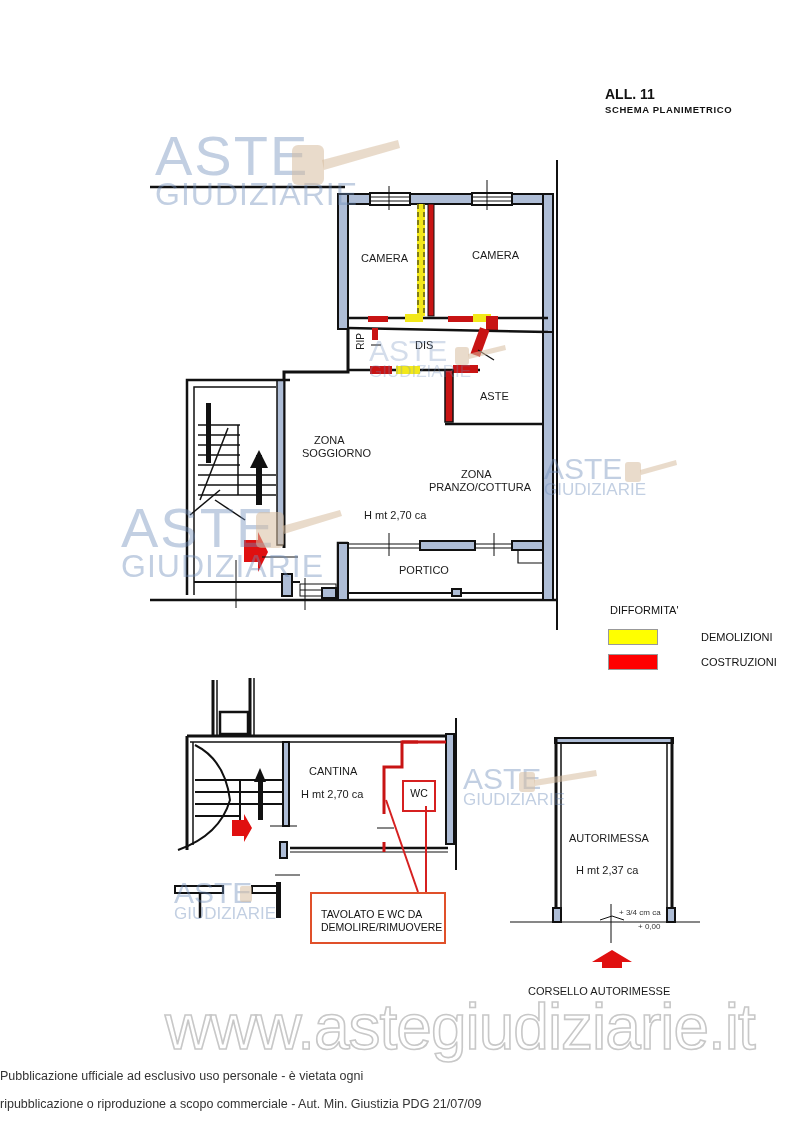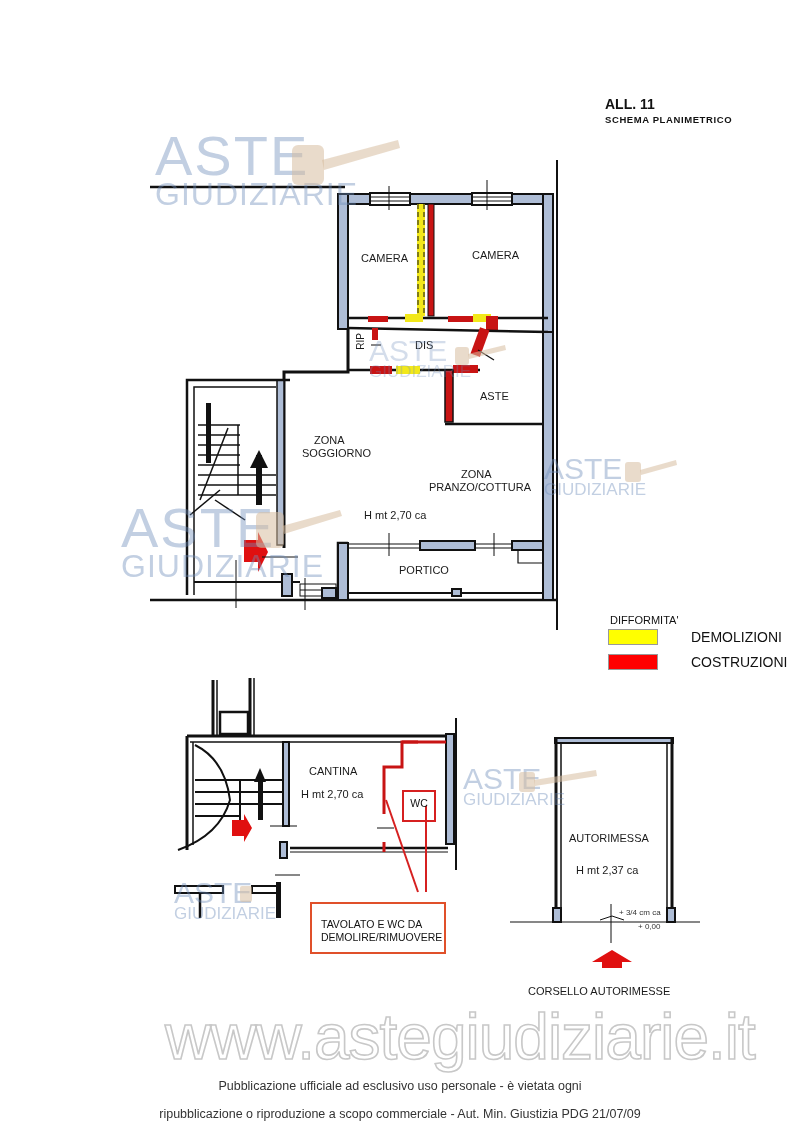--- a/index.html
+++ b/index.html
@@ -1,33 +1,33 @@
 <!DOCTYPE html>
 <html><head>
 <meta charset="utf-8">
 <style>
   html, body { margin: 0; padding: 0; background: #ffffff; }
   body { width: 800px; height: 1131px; position: relative; overflow: hidden; font-family: "Liberation Sans", sans-serif; color: #111; }
-  .abs { position: absolute; margin-top: 10px; }
+  .abs { position: absolute; }
   .hdr-title { left: 605px; top: 86px; font-size: 14px; font-weight: bold; }
   .hdr-sub { left: 605px; top: 104px; font-size: 9.5px; font-weight: bold; letter-spacing: 0.6px; text-align: right; }
   svg.plan { position: absolute; left: 0; top: 0; }
   .lbl { position: absolute; font-size: 11px; text-align: center; white-space: nowrap; color: #1a1a1a; }
   .lbl-sm { font-size: 8px; color: #333; }
   .legend-title { left: 610px; top: 604px; font-size: 11px; }
   .legend-row { position: absolute; left: 608px; display: flex; align-items: center; }
   .swatch { width: 48px; height: 14px; border: 1px solid #999; }
-  .legend-text { margin-left: 3px; font-size: 14px; padding-left: 30px; }
+  .legend-text { margin-left: 13px; font-size: 11px; padding-left: 30px; }
   .note-box { left: 310px; top: 892px; width: 136px; height: 52px; border: 2px solid #e0502a; box-sizing: border-box; padding: 14px 0 0 9px; font-size: 10.5px; line-height: 13px; }
   .wc-box { left: 402px; top: 780px; width: 34px; height: 32px; border: 2px solid #d62020; box-sizing: border-box; font-size: 10.5px; text-align: center; line-height: 22px; }
   .watermark { position: absolute; color: rgba(110,140,185,0.42); font-family: "Liberation Sans", sans-serif; line-height: 1; }
   .wm-top { font-size: 56px; letter-spacing: 2px; }
   .wm-bot { font-size: 32px; letter-spacing: 1px; }
   .site-wm { left: 165px; top: 990px; font-size: 64px; color: #fff; -webkit-text-stroke: 1.6px #c8c8c8; letter-spacing: -1px; font-family: "Liberation Sans", sans-serif; }
-  .footer { left: 0; width: 800px; text-align: center; font-size: 12.5px; color: #333; }
+  .footer { left: 0; width: 800px; font-size: 12.5px; color: #333; }
 </style>
 </head>
 <body>
 
 <div class="abs hdr-title">ALL. 11</div>
 <div class="abs hdr-sub">SCHEMA PLANIMETRICO</div>
 
 <svg class="plan" width="800" height="1131" viewBox="0 0 800 1131">
 
   <g stroke="#111" stroke-width="2" fill="none">

